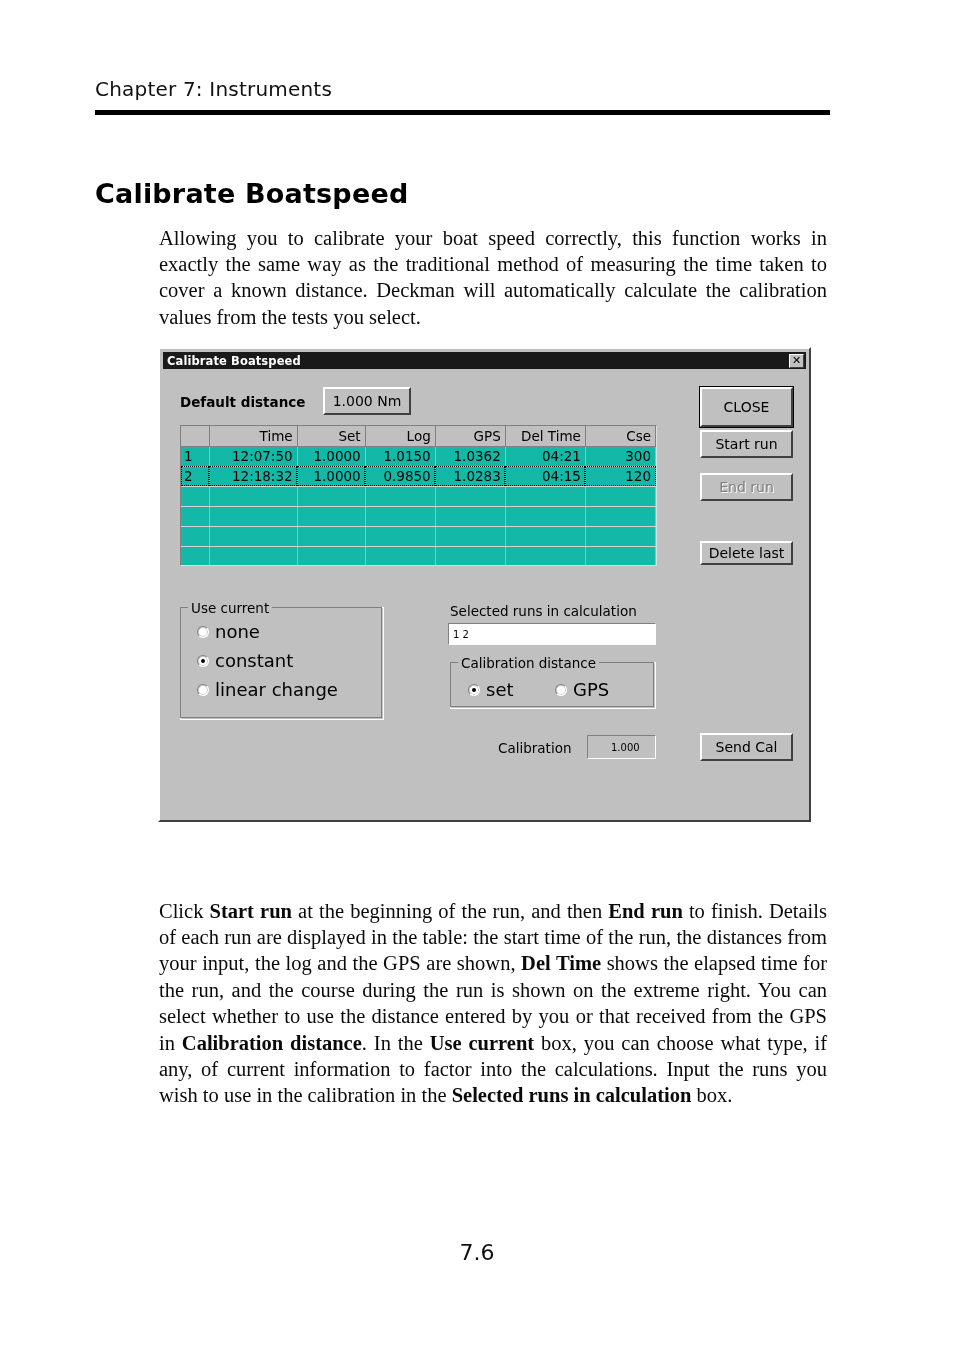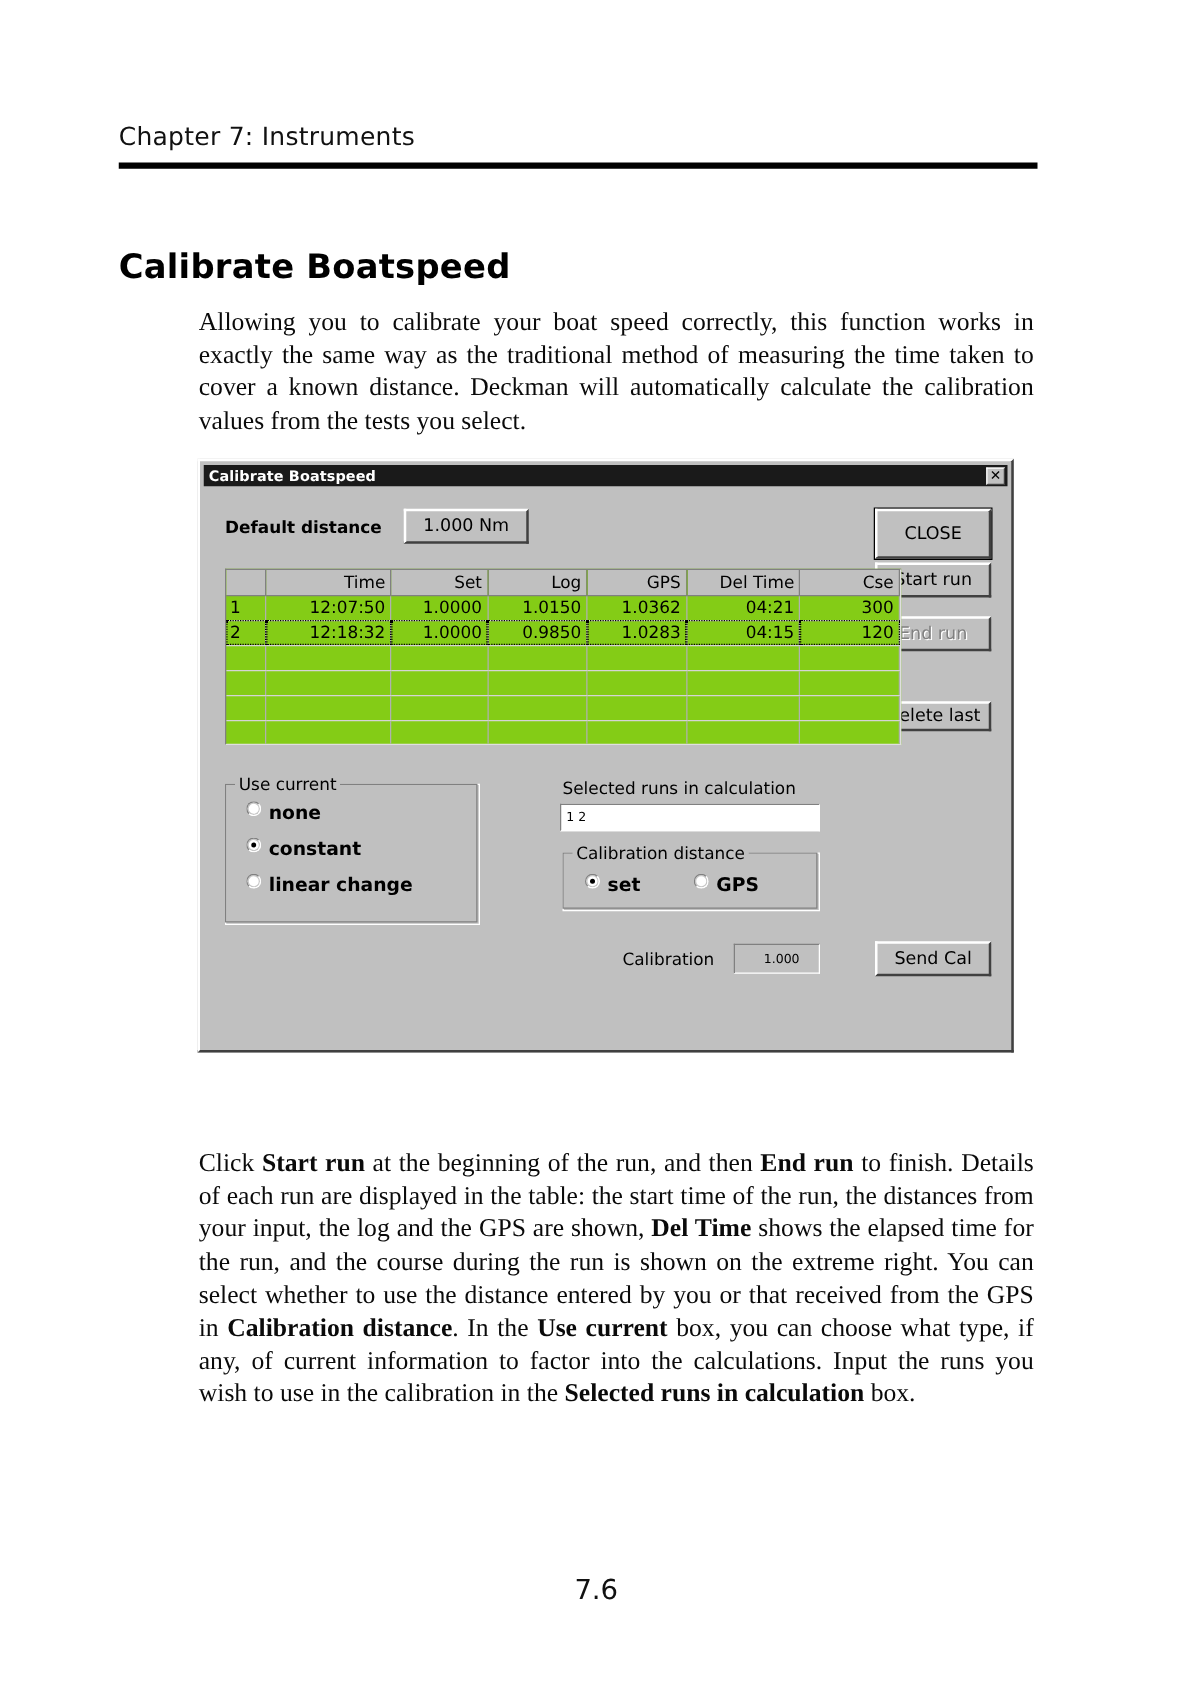--- a/index.html
+++ b/index.html
@@ -4,21 +4,21 @@
 <style>
   html,body{margin:0;padding:0;}
   body{
     width:954px;height:1351px;
     background:#ffffff;
     font-family:"Liberation Serif", serif;
     color:#000;
     overflow:hidden;
     position:relative;
   }
-  .page{position:absolute;inset:0;margin-top:20px;}
+  .page{position:absolute;inset:0;}
 
   
   .header{
     position:absolute;left:95px;top:78px;width:735px;
   }
   .header-title{
     font-family:"DejaVu Sans", sans-serif;
     font-size:20px;
     letter-spacing:0.2px;
     color:#111;
@@ -167,22 +167,22 @@
     border-right:2px solid #404040;
     border-bottom:2px solid #404040;
     box-sizing:border-box;
     display:flex;align-items:center;justify-content:center;
     font-family:"DejaVu Sans", sans-serif;
     font-size:14px;
   }
 
   
   .grid{
-    position:absolute;left:20px;top:86px;width:541px;height:141px;
-    background:#84cc16;
+    position:absolute;left:20px;top:76px;width:477px;height:141px;
+    background:#14b8a6;
     border-top:1px solid #808080;
     border-left:1px solid #808080;
     border-right:1px solid #dfdfdf;
     border-bottom:1px solid #dfdfdf;
     box-sizing:border-box;
     overflow:hidden;
   }
   .grid table{
     border-collapse:collapse;
     width:100%;
@@ -236,27 +236,26 @@
     font-family:"DejaVu Sans", sans-serif;
     font-size:13.5px;
     color:#000;
     z-index:2;
     white-space:nowrap;
   }
 
   
   .radio{
     position:absolute;
-    display:flex;
-    font-family:"DejaVu Sans", sans-serif;
-    font-size:15px;
+    display:flex;align-items:center;
+    font-family:"DejaVu Sans", sans-serif;
+    font-size:18px;
     color:#000;
     cursor:default;
     white-space:nowrap;
-    font-weight:bold;
   }
   .radio .dot{
     width:12px;height:12px;border-radius:50%;
     background:#ffffff;
     border-top:1px solid #808080;
     border-left:1px solid #808080;
     border-right:1px solid #ffffff;
     border-bottom:1px solid #ffffff;
     box-shadow:inset 0 0 0 1px #c8c8c8;
     margin-right:6px;
@@ -303,21 +302,21 @@
   <p class="para" id="intro-para">Allowing you to calibrate your boat speed correctly, this function works in exactly the same way as the traditional method of measuring the time taken to cover a known distance. Deckman will automatically calculate the calibration values from the tests you select.</p>
 
   <div class="dialog">
 
     <div class="titlebar">
       <span class="titlebar-text">Calibrate Boatspeed</span>
       <span class="close-btn">✕</span>
     </div>
 
     <div class="lbl" style="left:20px;top:45px;font-weight:bold;">Default distance</div>
-    <div class="valbox" style="left:163px;top:38px;width:100px;height:28px;">1.000 Nm</div>
+    <div class="valbox" style="left:163px;top:38px;width:88px;height:28px;">1.000 Nm</div>
 
     <div class="btn default" style="left:540px;top:38px;width:93px;height:40px;">CLOSE</div>
     <div class="btn" style="left:540px;top:81px;width:93px;height:28px;">Start run</div>
     <div class="btn disabled" style="left:540px;top:124px;width:93px;height:28px;">End run</div>
     <div class="btn" style="left:540px;top:192px;width:93px;height:24px;">Delete last</div>
 
     <div class="grid">
       <table>
         <colgroup>
           <col style="width:28px">

